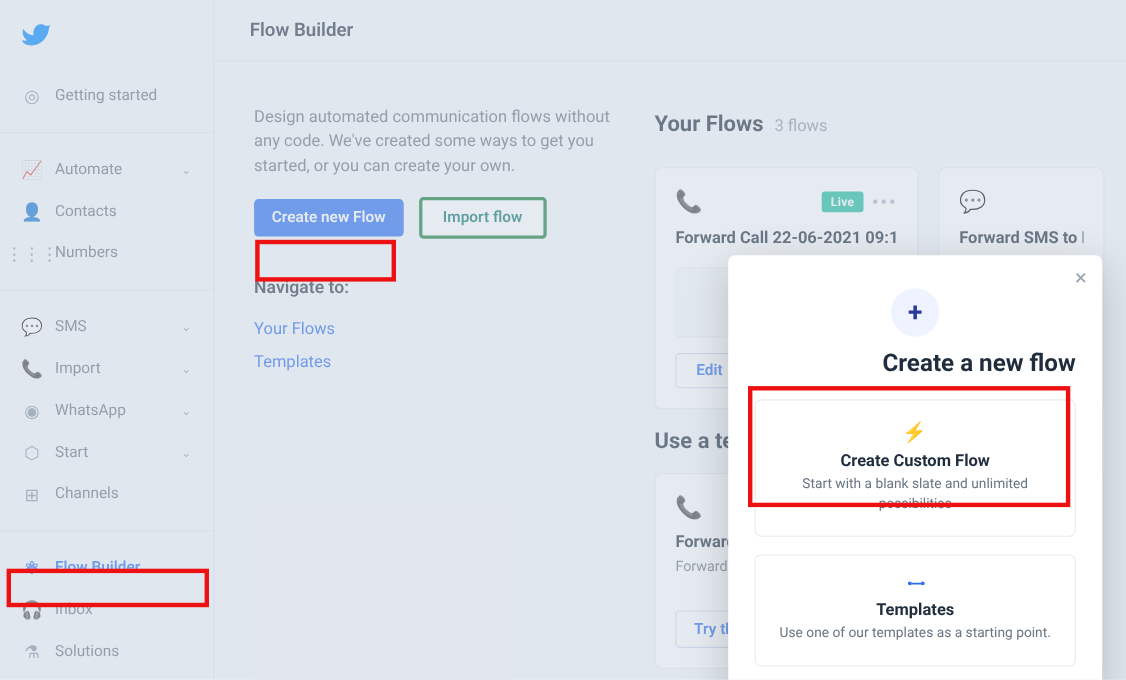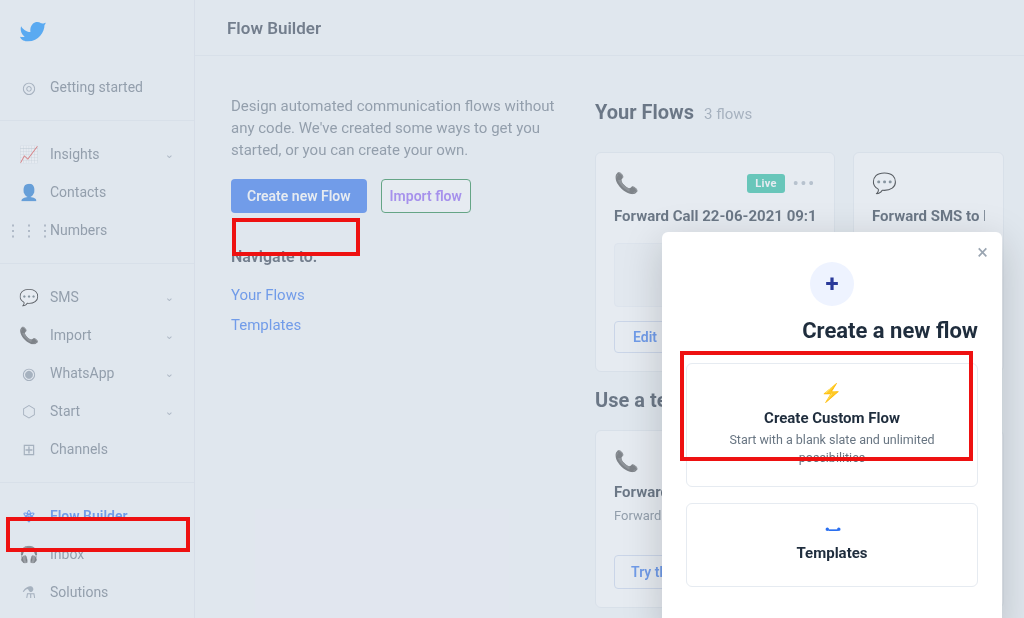--- a/index.html
+++ b/index.html
@@ -20,21 +20,21 @@
 
     
     .header { position:absolute; left:195px; top:0; right:0; height:56px; border-bottom:1px solid #e6ebf1; display:flex; align-items:center; padding: 0 32px; font-weight:600; color:#2e3a4a; font-size:17px; z-index:10; background:#f5f7fa; }
 
     
     .main { position:absolute; left:195px; top:56px; right:0; bottom:0; padding: 40px 36px; z-index:10; }
     .main h1 { font-size:22px; font-weight:700; color:#1f2d3d; margin-bottom:14px; }
     .main p.descr { color:#687582; font-size:15px; line-height:1.45; max-width:340px; margin-bottom:18px; }
     .btn-row { display:flex; gap:14px; align-items:center; margin-bottom:34px; }
     .btn-primary { background:#2a6ff0; color:#ffffff; font-weight:600; font-size:14px; padding:9px 16px; border:none; border-radius:4px; cursor:pointer;text-align:right; }
-    .btn-outline { background:#fff; color:#8b5cf6; font-weight:600; font-size:14px; padding:8px 8px; border:1px solid #15803d; border-radius:4px; cursor:pointer; }
+    .btn-outline { background:#fff; color:#0f766e; font-weight:600; font-size:14px; padding:8px 19px; border:3px solid #15803d; border-radius:4px; cursor:pointer; }
     .navto-h { font-weight:600; font-size:16px; color:#2e3a4a; margin-bottom:14px; }
     .navto-link { display:block; color:#2a6ff0; font-size:15px; padding:6px 0; cursor:pointer; }
 
     
     .flows-col { position:absolute; left:595px; top:100px; right:20px; }
     .flows-head { display:flex; align-items:baseline; gap:10px; margin-bottom:28px; }
     .flows-head h2 { font-size:20px; font-weight:700; color:#1f2d3d; }
     .flows-count { color:#8b97a4; font-size:15px; }
     .flow-cards { display:flex; gap:18px; }
     .flow-card { background:#fff; border:1px solid #e6ebf1; border-radius:6px; padding:18px; width:240px; }
@@ -83,21 +83,21 @@
         <path d="M22 4s-2 1-4 .5C16 3 13 3 11 5c-3 3-2 7-2 7-4 0-7-3-8-5 0 0-2 5 3 9-1 .5-3 .5-4 0 1 3 4 4 7 4 9 0 14-8 14-14 1-1 1-2 1-2z"></path>
       </svg>
   </div>
   <div class="nav-item">
     <span class="nav-icon">◎</span>
     <span class="label">Getting started</span>
   </div>
   <div class="nav-sep"></div>
   <div class="nav-item">
     <span class="nav-icon">📈</span>
-    <span class="label">Insights</span>
+    <span class="label">Automate</span>
     <span class="chev">⌄</span>
   </div>
   <div class="nav-item">
     <span class="nav-icon">👤</span>
     <span class="label">Contacts</span>
   </div>
   <div class="nav-item">
     <span class="nav-icon">⋮⋮⋮</span>
     <span class="label">Numbers</span>
   </div>
@@ -210,18 +210,19 @@
   <div class="plus-circle">+</div>
   <h2>Create a new flow</h2>
   <div class="opt-card first">
     <div class="oic">⚡</div>
     <h3>Create Custom Flow</h3>
     <p>Start with a blank slate and unlimited possibilities</p>
   </div>
   <div class="opt-card second">
     <div class="oic">•—•</div>
     <h3>Templates</h3>
+    <p>Use one of our templates as a starting point.</p>
   </div>
 </div>
 
 <div class="hl" style="left:6px; top:517px; width:184px; height:35px;"></div>
 <div class="hl" style="left:232px; top:218px; width:128px; height:38px;"></div>
 <div class="hl" style="left:680px; top:351px; width:293px; height:110px;"></div>
 
 </body></html>

